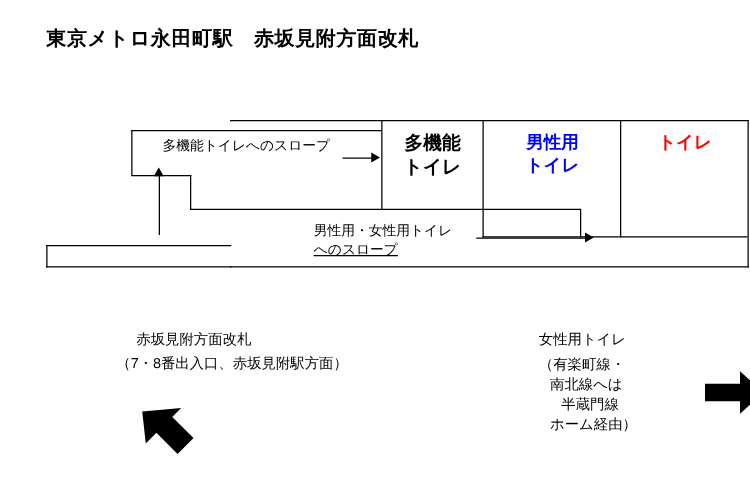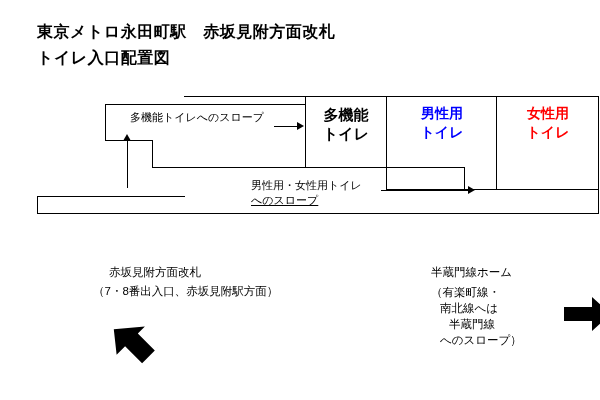--- a/index.html
+++ b/index.html
@@ -84,21 +84,20 @@
 
   
   .big-arrow { position: absolute; }
 </style>
 </head>
 <body>
 
 <div id="stage">
 
   <div class="abs title-line" id="title1">東京メトロ永田町駅　赤坂見附方面改札</div>
-  <div class="abs title-line" id="title2">トイレ入口配置図</div>
 
   <div class="abs ln ln-h" style="left:165px; top:96px; width:415px;"></div>
 
   <div class="abs ln ln-v" style="left:579px; top:96px; height:118px;"></div>
 
   <div class="abs ln ln-h" style="left:165px; top:213px; width:415px;"></div>
 
   <div class="abs ln ln-h" style="left:18px; top:213px; width:148px;"></div>
   <div class="abs ln ln-v" style="left:18px; top:196px; height:18px;"></div>
   <div class="abs ln ln-h" style="left:18px; top:196px; width:148px;"></div>
@@ -120,21 +119,20 @@
     <div>多機能</div>
     <div>トイレ</div>
   </div>
 
   <div class="abs room-label blue" style="left:369px; top:104px; width:108px;">
     <div>男性用</div>
     <div>トイレ</div>
   </div>
 
   <div class="abs room-label red" style="left:479px; top:104px; width:100px;">
-    <div>女性用</div>
     <div>トイレ</div>
   </div>
 
   <div class="abs note" style="left:88px; top:110px;padding-left:23px;">多機能トイレへのスロープ</div>
 
   <div class="abs ln ln-h" style="left:255px; top:126px; width:24px;"></div>
   <div class="abs thin-arrow-head" style="left:278px; top:122px;"></div>
 
   <div class="abs ln ln-v" style="left:108px; top:140px; height:48px;"></div>
   <div class="abs thin-arrow-head up" style="left:104px; top:134px;"></div>
@@ -145,23 +143,23 @@
   <div class="abs ln ln-h" style="left:362px; top:190px; width:88px;"></div>
   <div class="abs thin-arrow-head" style="left:449px; top:186px;"></div>
 
   <div class="abs caption" style="left:90px; top:264px;">赤坂見附方面改札</div>
   <div class="abs caption" style="left:74px; top:283px;">（7・8番出入口、赤坂見附駅方面）</div>
 
   <svg class="big-arrow" style="left:90px; top:318px;" width="52" height="48" viewBox="0 0 52 48">
     <polygon points="46,2 46,16 22,16 22,6 2,30 22,46 22,34 46,34 46,30 46,2" fill="#000000" transform="rotate(45 26 24)"></polygon>
   </svg>
 
-  <div class="abs caption" style="left:412px; top:264px;">半蔵門線ホーム</div>
+  <div class="abs caption" style="left:412px; top:264px;">女性用トイレ</div>
   <div class="abs caption" style="left:412px; top:284px;">（有楽町線・</div>
   <div class="abs caption" style="left:421px; top:300px;">南北線へは</div>
   <div class="abs caption" style="left:430px; top:316px;">半蔵門線</div>
-  <div class="abs caption" style="left:421px; top:332px;">へのスロープ）</div>
+  <div class="abs caption" style="left:421px; top:332px;">ホーム経由）</div>
 
   <svg class="big-arrow" style="left:545px; top:296px;" width="48" height="36" viewBox="0 0 48 36">
     <polygon points="0,11 28,11 28,1 47,18 28,35 28,25 0,25" fill="#000000"></polygon>
   </svg>
 
 </div>
 
 </body></html>

